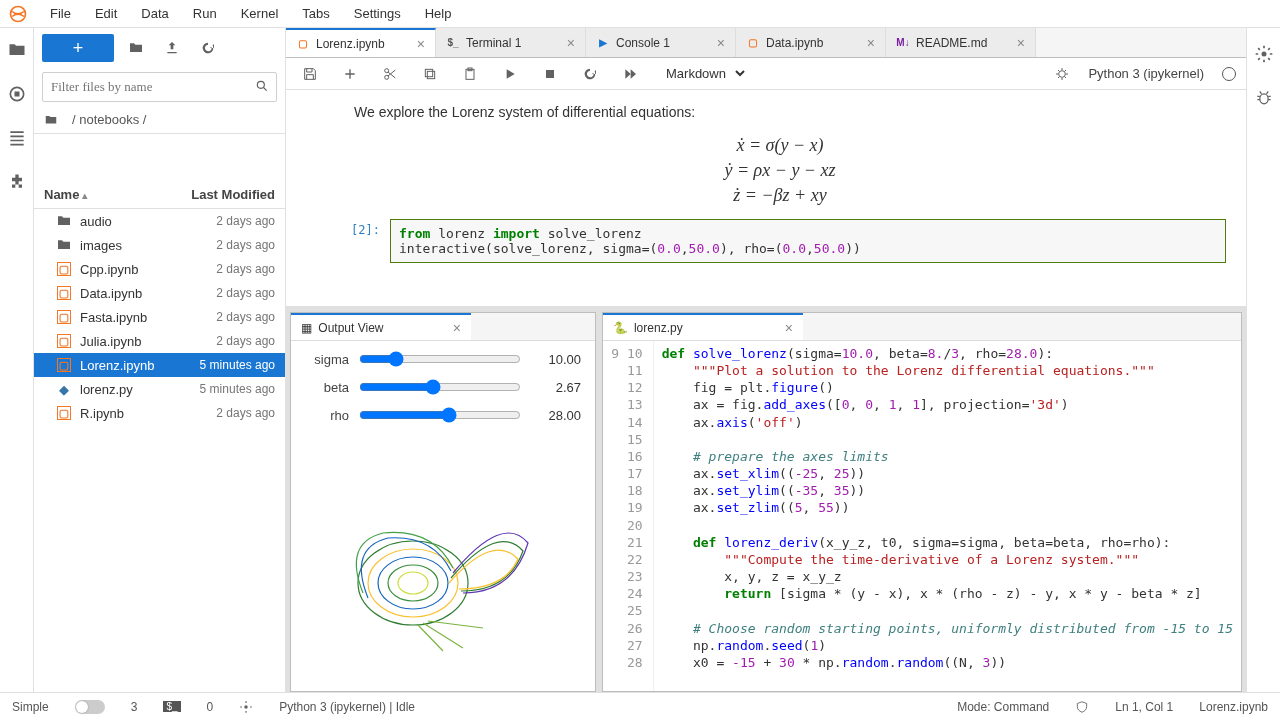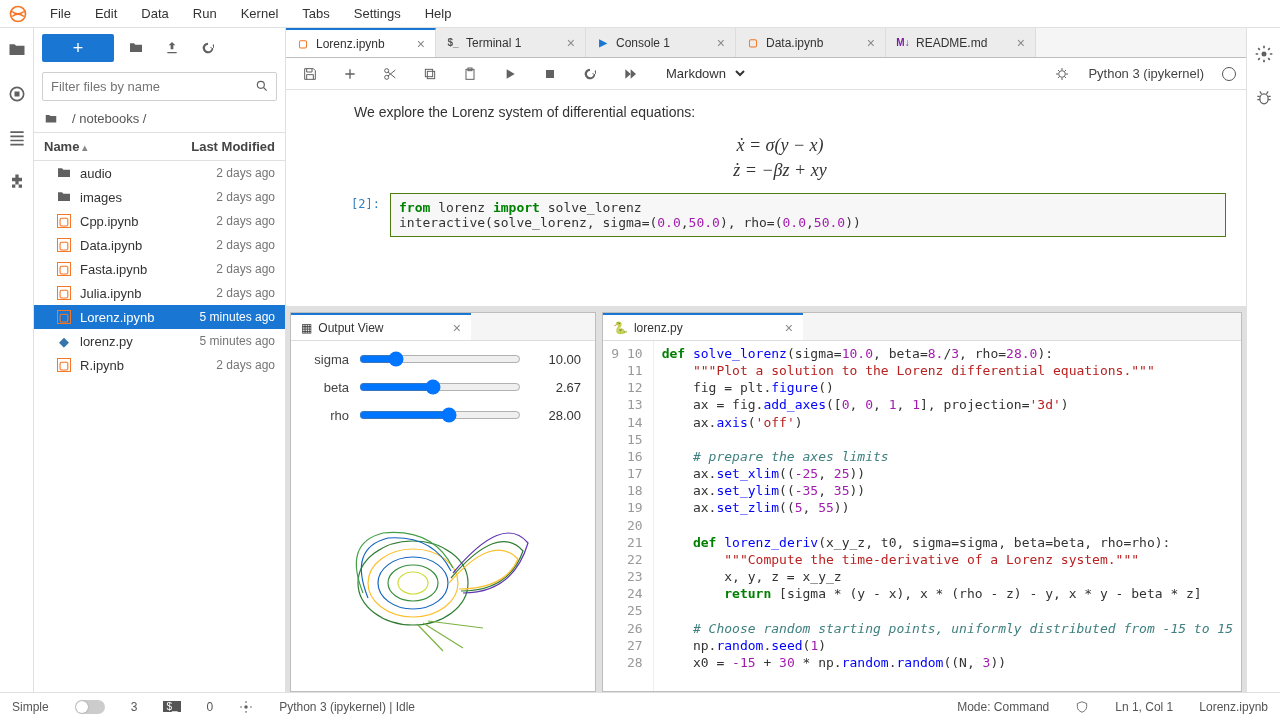--- a/index.html
+++ b/index.html
@@ -9,24 +9,24 @@
 .menu { display: flex; gap: 4px; }
 .menu-item { padding: 4px 10px; cursor: pointer; border-radius: 2px; }
 .main { display: flex; height: 664px; }
 .activity-bar { width: 34px; border-right: 1px solid #e0e0e0; display: flex; flex-direction: column; align-items: center; padding-top: 12px; gap: 24px; color: #616161; }
 .activity-icon { width: 20px; height: 20px; cursor: pointer; fill: #616161; }
 .sidebar { width: 252px; border-right: 1px solid #e0e0e0; display: flex; flex-direction: column; }
 .sidebar-toolbar { display: flex; align-items: center; padding: 6px 8px; gap: 8px; }
 .new-btn { background: #1976d2; color: #fff; border: none; width: 72px; height: 28px; font-size: 18px; cursor: pointer; border-radius: 2px; }
 .tb-icon { width: 16px; height: 16px; fill: #616161; cursor: pointer; margin: 0 6px; }
 .filter-box { margin: 4px 8px; position: relative; }
-.filter-input { width: 100%; padding: 6px 28px 6px 8px; border: 1px solid #cfcfcf; border-radius: 2px; font-size: 13px; }
+.filter-input { width: 100%; padding: 6px 28px 6px 8px; border: 1px solid #cfcfcf; border-radius: 2px; font-size: 13px; font-family: Liberation Serif, serif; }
 .filter-box svg { position: absolute; right: 8px; top: 7px; width: 14px; height: 14px; fill: #616161; }
 .breadcrumb { padding: 6px 10px; border-bottom: 1px solid #e0e0e0; color: #555; display: flex; align-items: center; gap: 14px; }
-.filelist-header { display: flex; justify-content: space-between; padding: 6px 10px; border-bottom: 1px solid #e0e0e0; font-weight: 600; color: #444; background: #fff; }
+.filelist-header { display: flex; justify-content: space-between; padding: 6px 10px; border-bottom: 1px solid #e0e0e0; font-weight: 600; color: #444; background: #fff; margin-top: 47px; }
 .filelist-header span:first-child::after { content: " ▴"; font-size: 10px; color: #888; }
 .filelist { flex: 1; overflow: auto; }
 .file-row { display: flex; align-items: center; justify-content: space-between; padding: 4px 10px; cursor: pointer; }
 .file-row.selected { background: #1976d2; color: #fff; }
 .file-left { display: flex; align-items: center; gap: 8px; margin-left: 12px; }
 .file-icon { width: 16px; height: 16px; display: inline-flex; align-items: center; justify-content: center; }
 .nb-icon { color: #f37726; font-weight: bold; font-size: 11px; border: 1.5px solid #f37726; width: 14px; height: 14px; display: flex; align-items: center; justify-content: center; }
 .folder-icon { fill: #616161; }
 .py-icon { color: #3776ab; }
 .file-date { color: #757575; font-size: 12px; }
@@ -312,20 +312,21 @@
           <path d="M12 3v3M12 18v3M3 12h3M18 12h3M6 6l2 2M16 16l2 2M6 18l2-2M16 8l2-2" stroke="#616161" stroke-width="1.5"></path>
         </svg>
       <span class="kernel-name">Python 3 (ipykernel)</span>
       <div class="kernel-circle"></div>
     </div>
 
     <div class="notebook-body">
       <div class="md-text">We explore the Lorenz system of differential equations:</div>
       <div class="eqns">
         <div>ẋ = σ(y − x)</div>
+        <div>ẏ = ρx − y − xz</div>
         <div>ż = −βz + xy</div>
       </div>
       <div class="code-cell">
         <div class="prompt">[2]:</div>
         <div class="code-input"><span class="kw">from</span><span> lorenz </span><span class="kw">import</span><span> solve_lorenz</span>
 interactive(solve_lorenz, sigma=(<span class="num">0.0</span>,<span class="num">50.0</span>), rho=(<span class="num">0.0</span>,<span class="num">50.0</span>))</div>
       </div>
     </div>
 
     <div class="lower-split">

